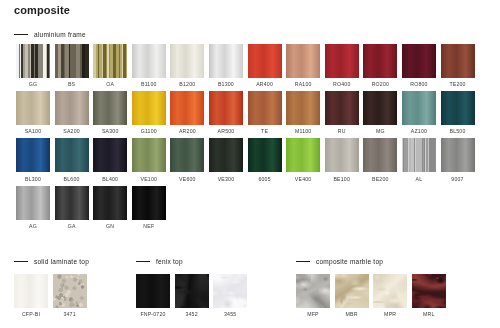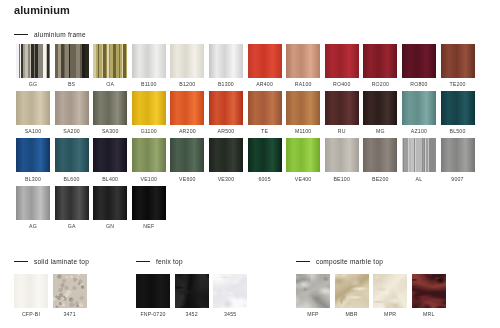--- a/index.html
+++ b/index.html
@@ -48,21 +48,21 @@
   .bot-sw{width:34px;height:34px;display:block;}
   .g1{left:14px;}
   .g2{left:136px;}
   .g3{left:296px;}
 </style>
 </head>
 <body>
 
 <div class="page">
 
-  <div class="page-title">aluminium</div>
+  <div class="page-title">composite</div>
 
   <div class="sec-head frame-head">
     <span class="sec-rule"></span>
     <span class="sec-label">aluminium frame</span>
   </div>
 
   <div class="grid">
       <div class="row">
         <div class="cell">
           <span class="sw" style="background: linear-gradient(90deg, rgba(86, 81, 72, 0.07) 0%, rgba(86, 81, 72, 0.07) 7.8%, rgb(125, 119, 107) 7.8%, rgb(125, 119, 107) 11.8%, rgba(86, 81, 72, 0.07) 11.8%, rgba(86, 81, 72, 0.07) 15.9%, rgb(58, 54, 47) 15.9%, rgb(58, 54, 47) 19.4%, rgb(163, 157, 144) 19.4%, rgb(163, 157, 144) 26.9%, rgb(196, 191, 178) 26.9%, rgb(196, 191, 178) 34.5%, rgb(138, 133, 122) 34.5%, rgb(138, 133, 122) 40.6%, rgb(196, 191, 178) 40.6%, rgb(196, 191, 178) 44.4%, rgb(46, 43, 37) 44.4%, rgb(46, 43, 37) 53%, rgb(125, 119, 107) 53%, rgb(125, 119, 107) 56.9%, rgb(46, 43, 37) 56.9%, rgb(46, 43, 37) 64.5%, rgb(138, 133, 122) 64.5%, rgb(138, 133, 122) 71.4%, rgb(138, 133, 122) 71.4%, rgb(138, 133, 122) 79.1%, rgba(86, 81, 72, 0.07) 79.1%, rgba(86, 81, 72, 0.07) 86.9%, rgb(125, 119, 107) 86.9%, rgb(125, 119, 107) 88.9%, rgb(196, 191, 178) 88.9%, rgb(196, 191, 178) 91.9%, rgb(46, 43, 37) 91.9%, rgb(46, 43, 37) 95.6%, rgb(125, 119, 107) 95.6%, rgb(125, 119, 107) 100%);"></span>

